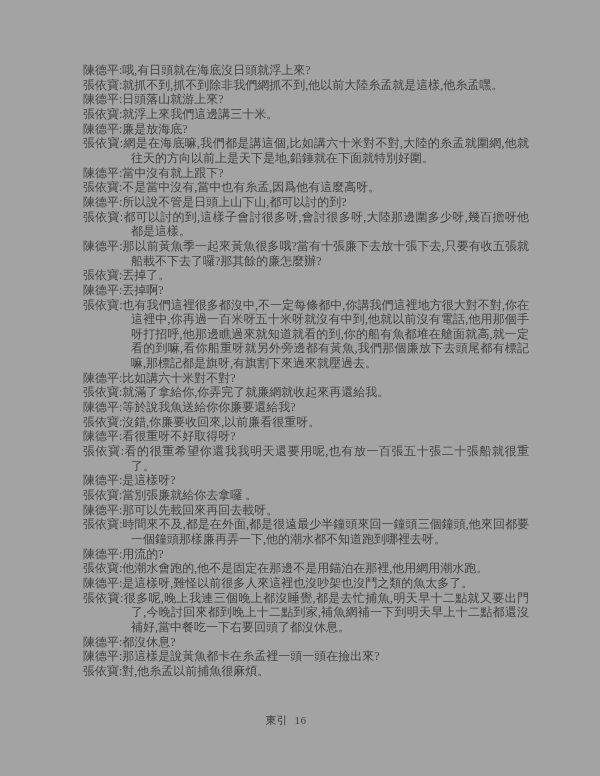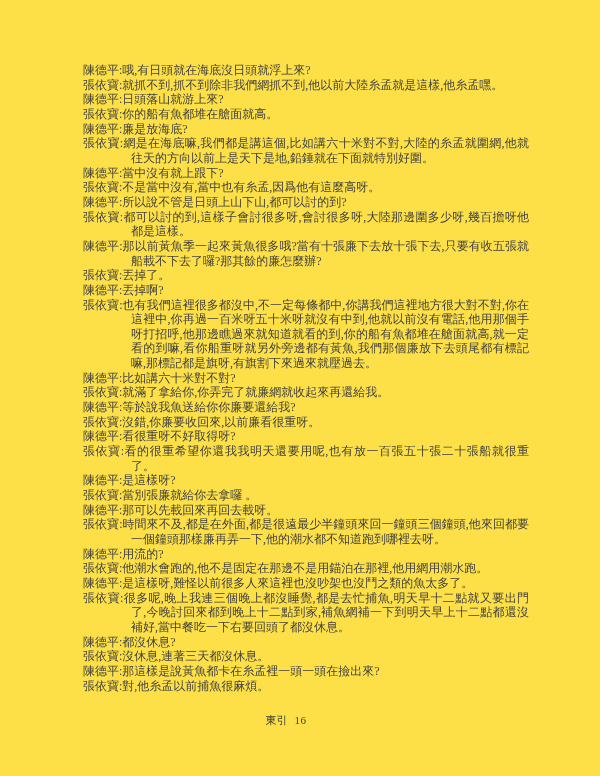--- a/index.html
+++ b/index.html
@@ -5,21 +5,21 @@
   html, body {
     margin: 0;
     padding: 0;
     background: #e9e9e9;
   }
   .page {
     position: relative;
     width: 600px;
     height: 776px;
     margin: 0 auto;
-    background: #fde047;
+    background: #a3a3a3;
     overflow: hidden;
     font-family: "Liberation Serif", "DejaVu Serif", serif;
     color: #3f3f3f;
   }
   .transcript {
     position: absolute;
     top: 63px;
     left: 83px;
     width: 446px;
     font-size: 12px;
@@ -58,21 +58,21 @@
 
 <div class="page">
 
   <div class="transcript">
     <p class="utterance"><span class="speaker">陳德平</span><span class="colon">:</span><span class="utt-text">哦,有日頭就在海底沒日頭就浮上來?</span></p>
 
     <p class="utterance"><span class="speaker">張依寶</span><span class="colon">:</span><span class="utt-text">就抓不到,抓不到除非我們網抓不到,他以前大陸糸孟就是這樣,他糸孟嘿。</span></p>
 
     <p class="utterance"><span class="speaker">陳德平</span><span class="colon">:</span><span class="utt-text">日頭落山就游上來?</span></p>
 
-    <p class="utterance"><span class="speaker">張依寶</span><span class="colon">:</span><span class="utt-text">你的船有魚都堆在艙面就高。</span></p>
+    <p class="utterance"><span class="speaker">張依寶</span><span class="colon">:</span><span class="utt-text">就浮上來我們這邊講三十米。</span></p>
 
     <p class="utterance"><span class="speaker">陳德平</span><span class="colon">:</span><span class="utt-text">廉是放海底?</span></p>
 
     <p class="utterance"><span class="speaker">張依寶</span><span class="colon">:</span><span class="utt-text">網是在海底嘛,我們都是講這個,比如講六十米對不對,大陸的糸孟就圍網,他就往天的方向以前上是天下是地,鉛錘就在下面就特別好圍。</span></p>
 
     <p class="utterance"><span class="speaker">陳德平</span><span class="colon">:</span><span class="utt-text">當中沒有就上跟下?</span></p>
 
     <p class="utterance"><span class="speaker">張依寶</span><span class="colon">:</span><span class="utt-text">不是當中沒有,當中也有糸孟,因爲他有這麼高呀。</span></p>
 
     <p class="utterance"><span class="speaker">陳德平</span><span class="colon">:</span><span class="utt-text">所以說不管是日頭上山下山,都可以討的到?</span></p>
@@ -112,21 +112,20 @@
     <p class="utterance"><span class="speaker">陳德平</span><span class="colon">:</span><span class="utt-text">用流的?</span></p>
 
     <p class="utterance"><span class="speaker">張依寶</span><span class="colon">:</span><span class="utt-text">他潮水會跑的,他不是固定在那邊不是用錨泊在那裡,他用網用潮水跑。</span></p>
 
     <p class="utterance"><span class="speaker">陳德平</span><span class="colon">:</span><span class="utt-text">是這樣呀,難怪以前很多人來這裡也沒吵架也沒鬥之類的魚太多了。</span></p>
 
     <p class="utterance"><span class="speaker">張依寶</span><span class="colon">:</span><span class="utt-text">很多呢,晚上我連三個晚上都沒睡覺,都是去忙捕魚,明天早十二點就又要出門了,今晚討回來都到晚上十二點到家,補魚網補一下到明天早上十二點都還沒補好,當中餐吃一下右要回頭了都沒休息。</span></p>
 
     <p class="utterance"><span class="speaker">陳德平</span><span class="colon">:</span><span class="utt-text">都沒休息?</span></p>
 
-    <p class="utterance"><span class="speaker">張依寶</span><span class="colon">:</span><span class="utt-text">沒休息,連著三天都沒休息。</span></p>
 
     <p class="utterance"><span class="speaker">陳德平</span><span class="colon">:</span><span class="utt-text">那這樣是說黃魚都卡在糸孟裡一頭一頭在撿出來?</span></p>
 
     <p class="utterance"><span class="speaker">張依寶</span><span class="colon">:</span><span class="utt-text">對,他糸孟以前捕魚很麻煩。</span></p>
   </div>
 
   <div class="footer">
     <span class="location">東引</span><span class="page-num">16</span>
   </div>
 

